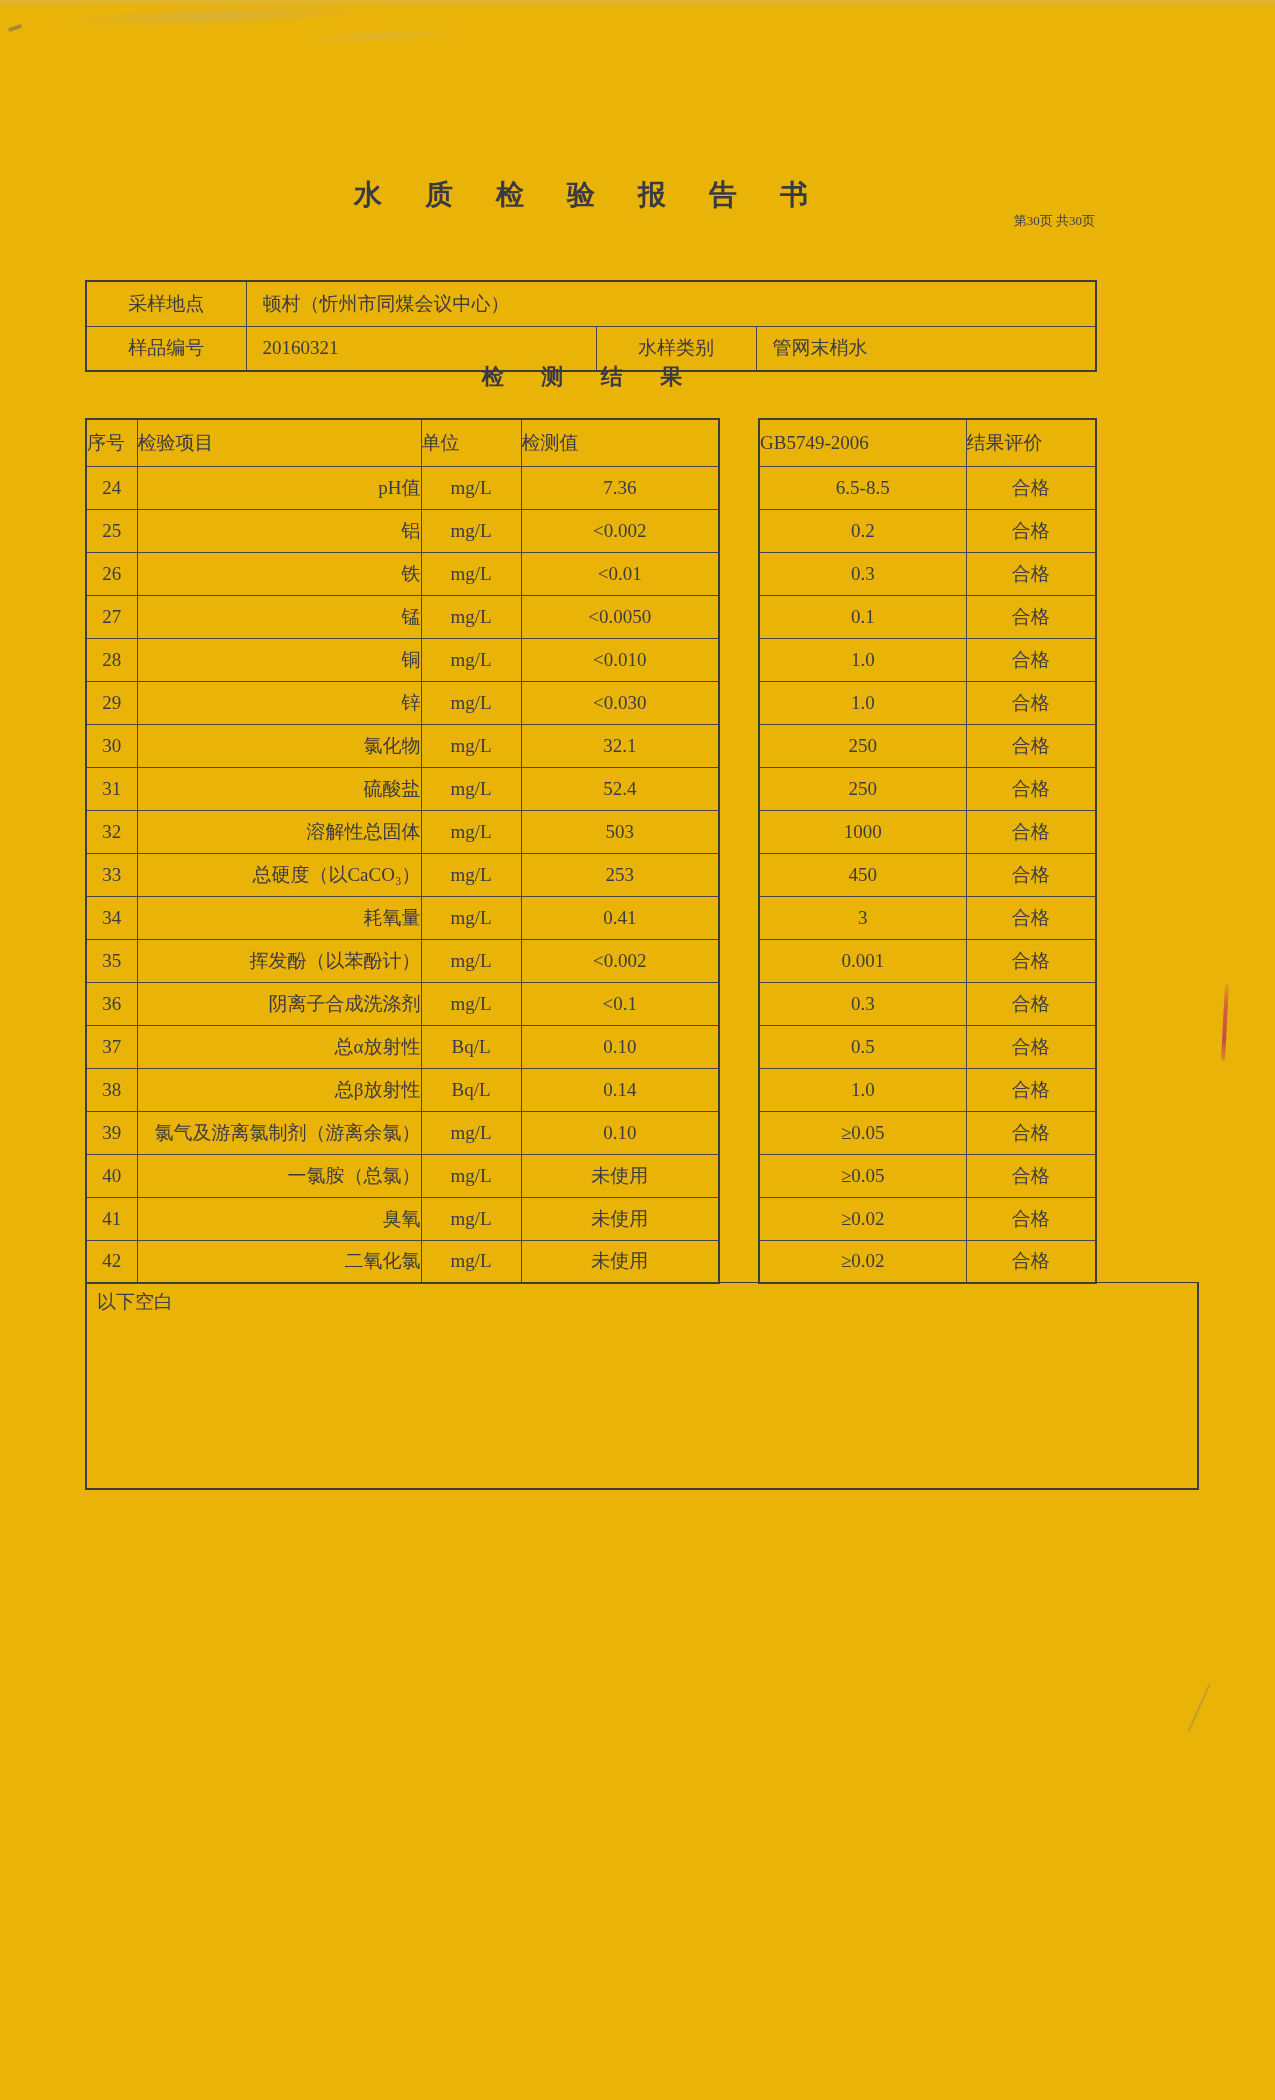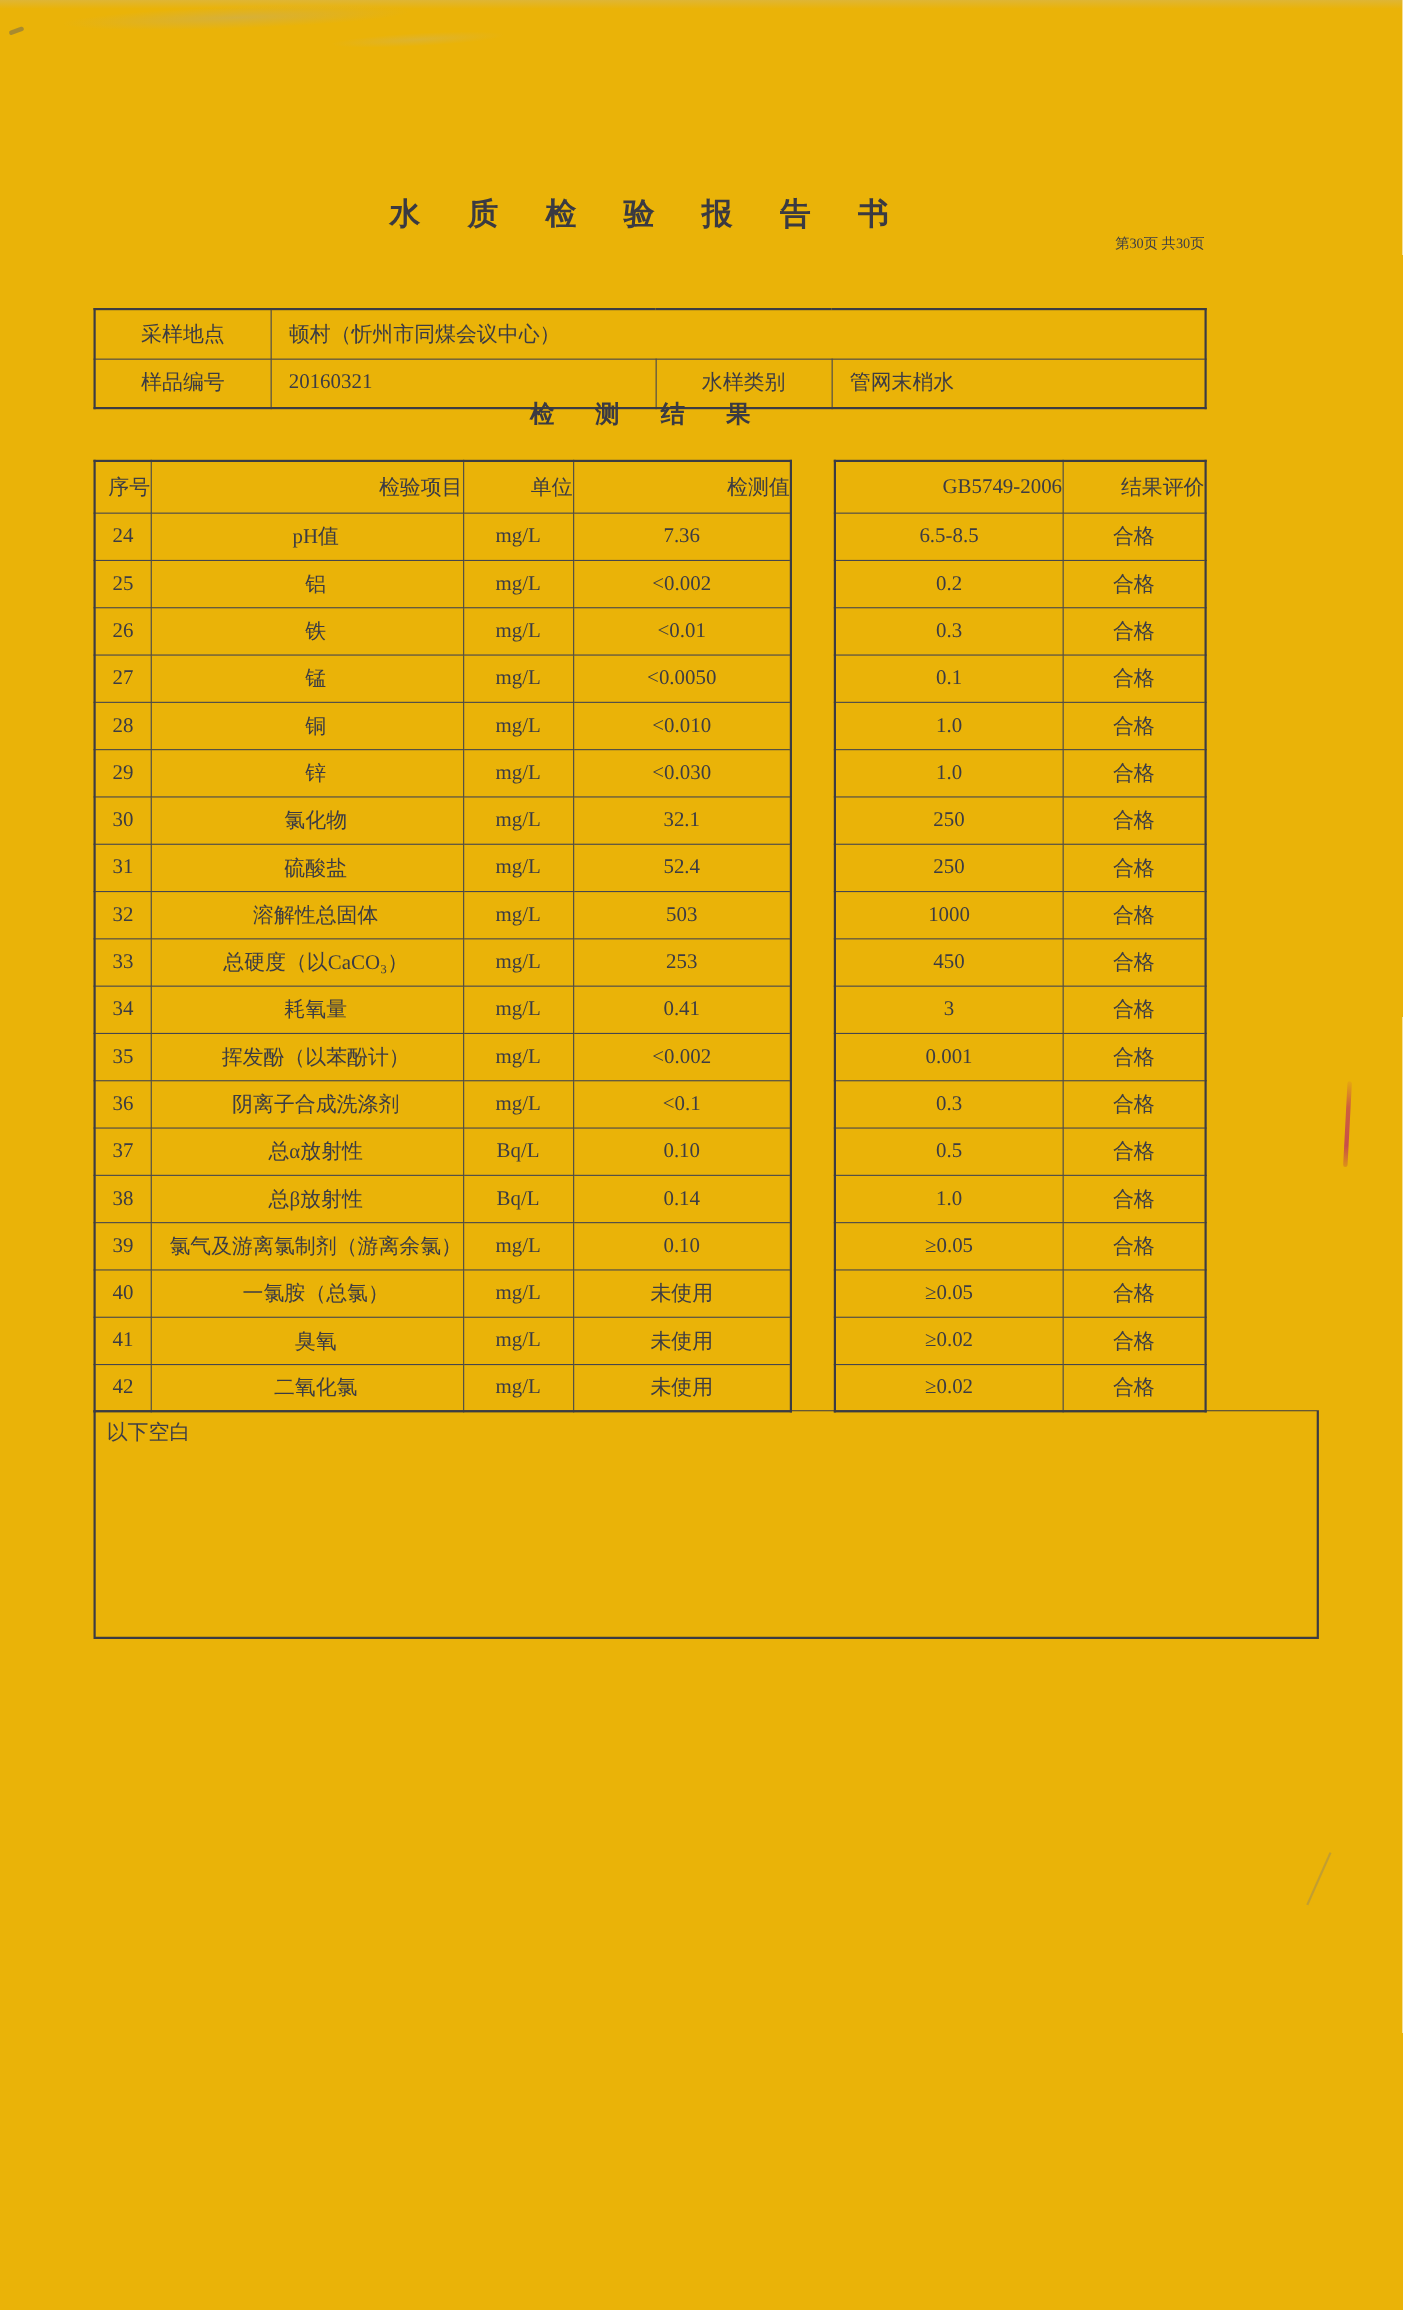--- a/index.html
+++ b/index.html
@@ -51,23 +51,23 @@
   .info-table .val { text-align: left; padding-left: 16px; }
 
   .section-title {
     position: absolute; top: 362px; left: 85px; width: 1010px;
     text-align: center; font-size: 22px; font-weight: bold;
     letter-spacing: 16px; color: #3a3a42;
   }
 
   .results-left  { position: absolute; top: 418px; left: 85px;  width: 633px; border: 2px solid #3c3c43; }
   .results-right { position: absolute; top: 418px; left: 758px; width: 337px; border: 2px solid #3c3c43; }
-  .results-left th, .results-right th { height: 47px; text-align: right; }
+  .results-left th, .results-right th { height: 47px; text-align: left; }
   .results-left td, .results-right td { height: 43px; text-align: center; }
-  .results-left td.cell-item { text-align: center; padding-left: 16px; }
+  .results-left td.cell-item { text-align: right; padding-left: 16px; }
 
   .blank-box {
     position: absolute; top: 1282px; left: 85px; width: 1114px; height: 208px;
     border: 2px solid #3c3c43; border-top-width: 1.5px;
     font-size: 19px; color: #3f3f47;
   }
   .blank-box span { display: inline-block; padding: 6px 10px; }
 
   .red-mark {
     position: absolute; top: 983px; left: 1223px; width: 4px; height: 78px;

